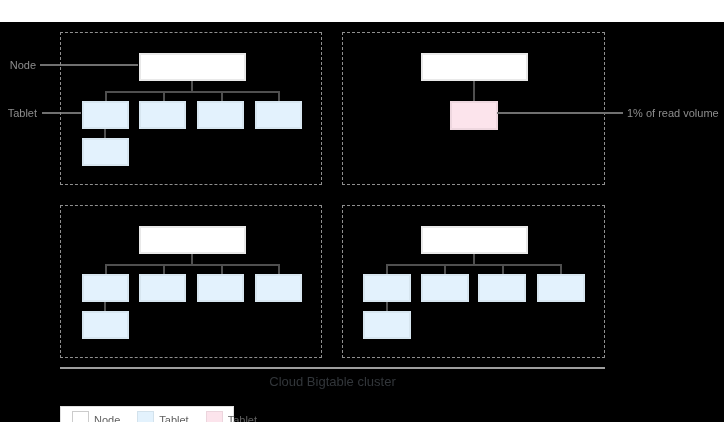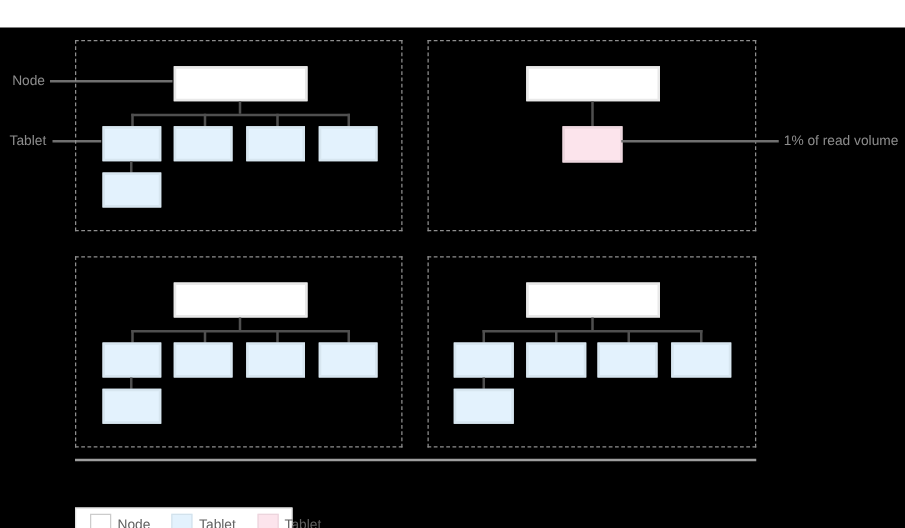--- a/index.html
+++ b/index.html
@@ -99,20 +99,21 @@
     <div class="cline" style="left:217px;top:58px;width:2px;height:10px;"></div>
     <div class="box tablet-box" style="left:20px;top:68px;width:48px;height:28px;"></div>
     <div class="box tablet-box" style="left:78px;top:68px;width:48px;height:28px;"></div>
     <div class="box tablet-box" style="left:135px;top:68px;width:48px;height:28px;"></div>
     <div class="box tablet-box" style="left:194px;top:68px;width:48px;height:28px;"></div>
     <div class="cline" style="left:43px;top:96px;width:2px;height:9px;"></div>
     <div class="box tablet-box" style="left:20px;top:105px;width:48px;height:28px;"></div>
   </div>
 
   <div class="cluster-line"></div>
+  <div class="cluster-caption">Cloud Bigtable cluster</div>
 
   <div class="legend">
     <div class="legend-item">
       <span class="swatch sw-node"></span>
       <span class="legend-label">Node</span>
     </div>
     <div class="legend-item">
       <span class="swatch sw-tablet"></span>
       <span class="legend-label">Tablet</span>
     </div>

